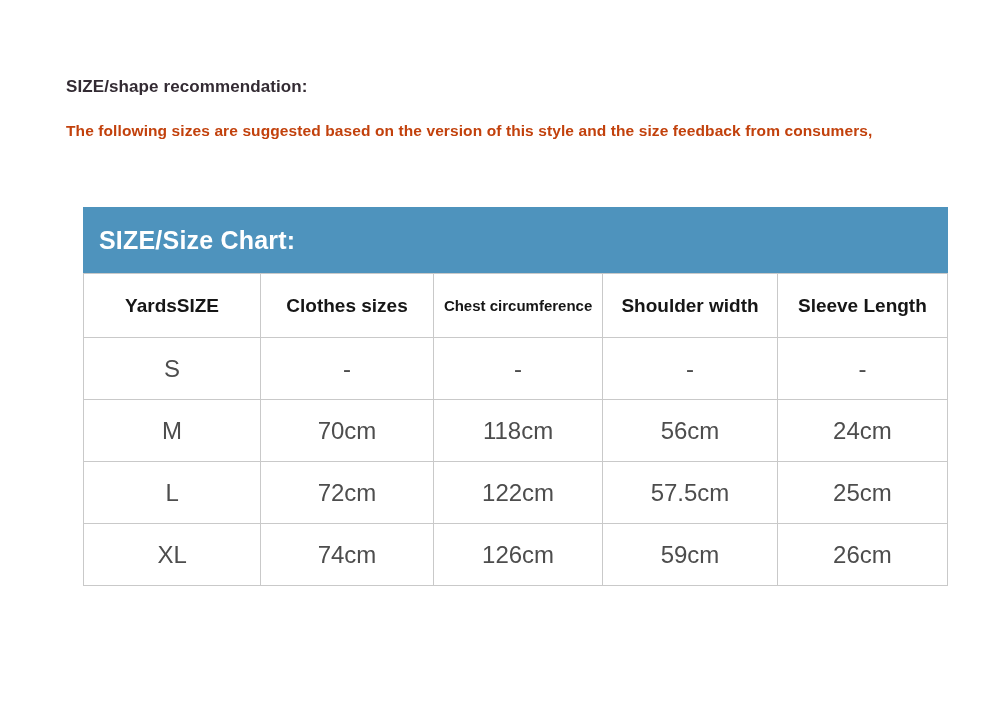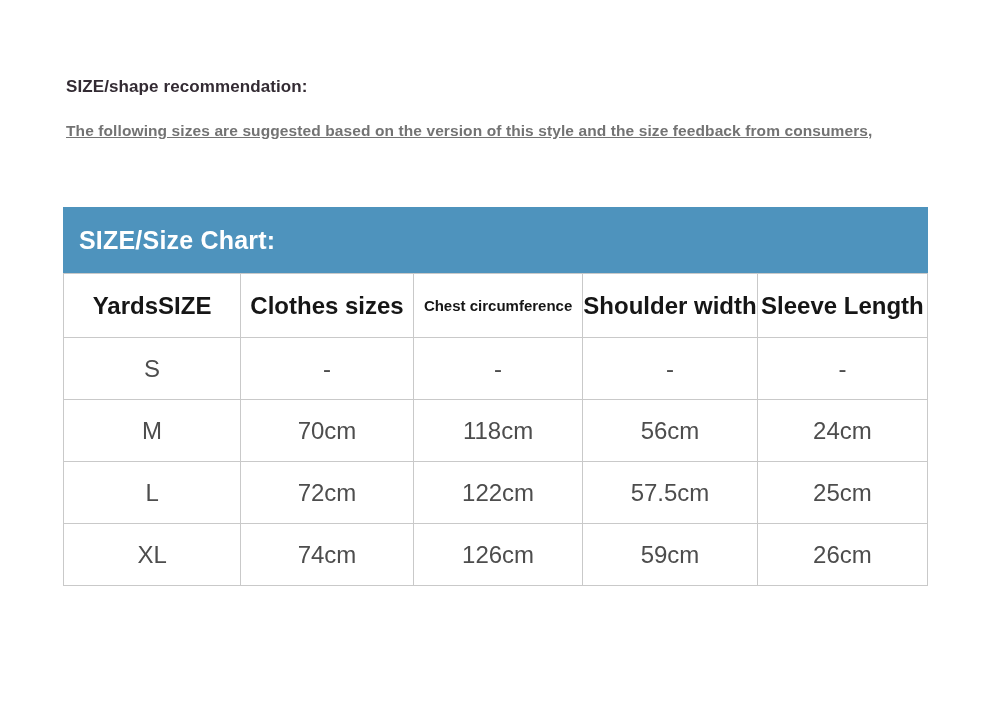--- a/index.html
+++ b/index.html
@@ -22,29 +22,28 @@
     font-weight: bold;
     color: #332b33;
     letter-spacing: 0.1px;
   }
   .intro {
     position: absolute;
     left: 66px;
     top: 121px;
     font-size: 15.5px;
     font-weight: bold;
-    color: #737373;
+    color: #c2410c;
     line-height: 19.5px;
     white-space: nowrap;
     letter-spacing: 0.1px;
-    text-decoration: underline;
   }
   .chartbox {
     position: absolute;
-    left: 63px;
+    left: 83px;
     top: 207px;
     width: 865px;
   }
   .title-bar {
     box-sizing: border-box;
     height: 66px;
     background: #4e93bd;
     display: flex;
     align-items: center;
     padding-left: 16px;
@@ -64,21 +63,21 @@
   table.size-table th,
   table.size-table td {
     border: 1px solid #c9c9c9;
     text-align: center;
     vertical-align: middle;
     padding: 0;
     overflow: hidden;
   }
   table.size-table thead th {
     height: 63px;
-    font-size: 24px;
+    font-size: 19px;
     font-weight: bold;
     color: #161616;
   }
   table.size-table thead th.small {
     font-size: 15px;
   }
   table.size-table tbody td {
     height: 61px;
     font-size: 24px;
     font-weight: 400;

